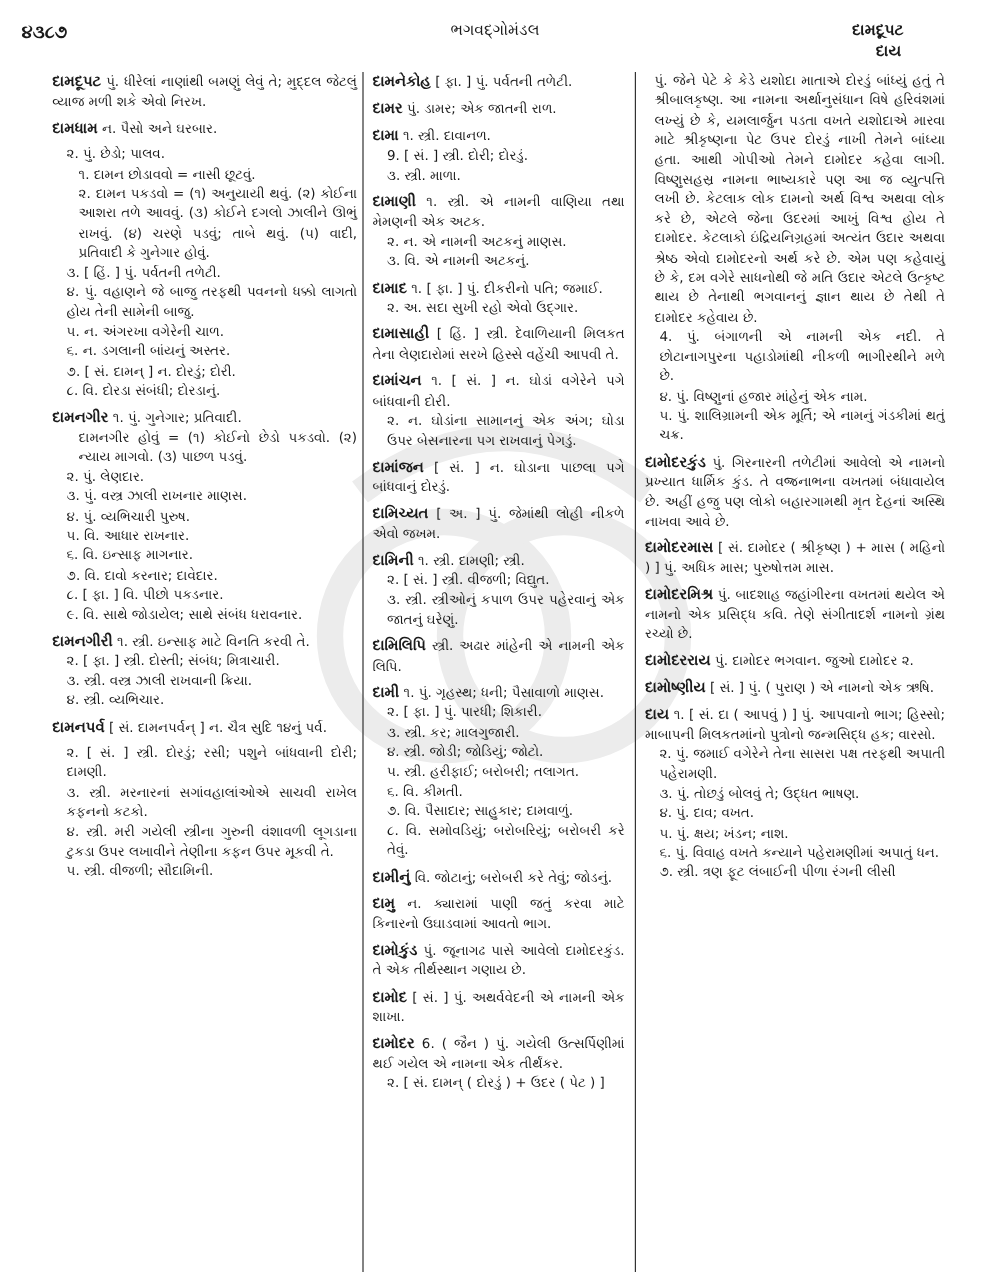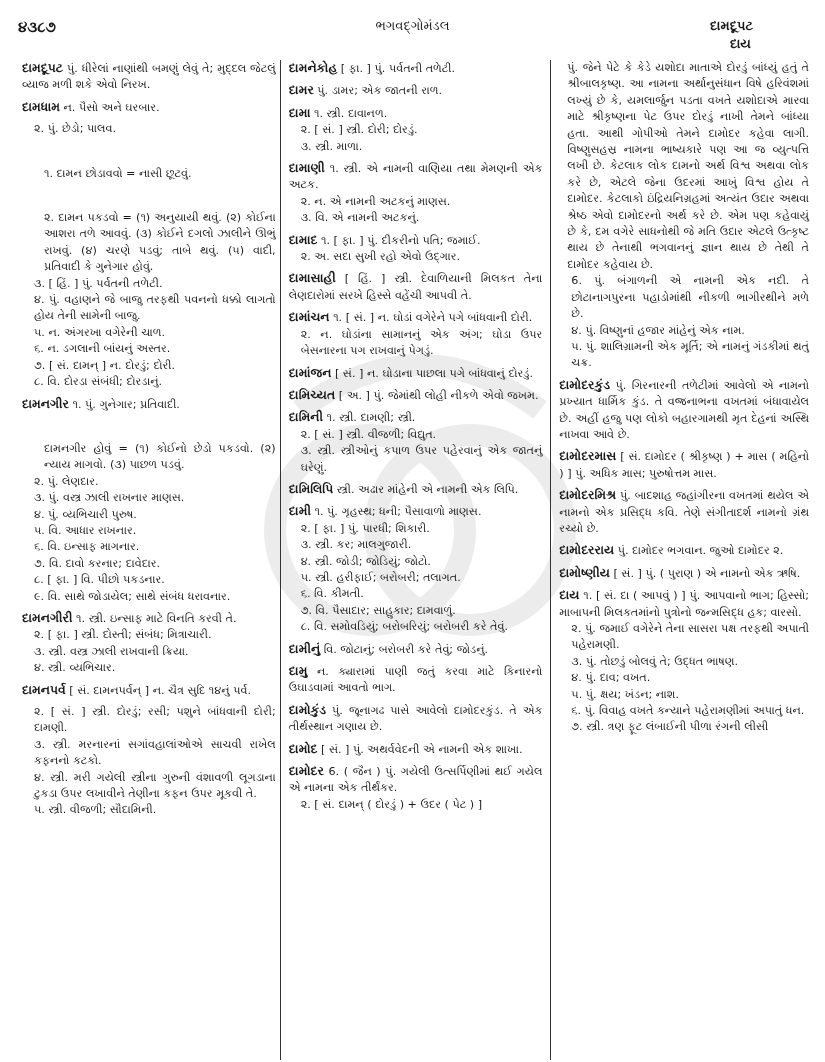--- a/index.html
+++ b/index.html
@@ -5,26 +5,26 @@
   html, body { margin:0; padding:0; background:#ffffff; }
   body { width:825px; height:1062px; overflow:hidden; position:relative; font-family:"DejaVu Sans", sans-serif; color:#1a1a1a; }
   .watermark { position:absolute; left:240px; top:330px; width:360px; height:360px; pointer-events:none; }
   .header { position:absolute; left:0; top:0; width:769px; height:50px; }
   .page-num { position:absolute; left:18px; top:18px; font-weight:bold; font-size:15px; }
   .book-title { position:absolute; left:0; width:825px; top:18px; text-align:center; font-size:13px; }
   .guide-top { position:absolute; right:16px; top:18px; font-size:13px; font-weight:bold; text-align:right; }
   .guide-bottom { position:absolute; right:18px; top:36px; font-size:13px; font-weight:bold; text-align:right; }
   .columns { position:absolute; left:18px; top:60px; width:795px; height:1000px; display:flex;justify-content:center; }
   .col { width:262px; padding:0 4px; box-sizing:border-box; font-size:11.2px; line-height:16.4px; }
-  .col.mid { border-left:1.5px solid #333; border-right:1.5px solid #333; padding:0 8px; width:272px; }
+  .col.mid { border-left:1.5px solid #333; border-right:1.5px solid #333; padding:0 8px; width:228px; }
   .col.right { padding-left:8px; }
   .entry { margin-bottom:5px; text-align:justify; }
   .hw { font-weight:bold; font-size:12.4px; }
   .sense { padding-left:12px; text-align:justify; }
-  .sense.deep { padding-left:22px;margin-top:28px; }
+  .sense.deep { padding-left:22px; }
   .cont { padding-left:8px; text-align:justify; }
 </style>
 </head>
 <body>
 
 <svg class="watermark" viewBox="0 0 360 360">
   <g fill="none" stroke="#ececec" stroke-width="22">
     <circle cx="130" cy="200" r="95"></circle>
     <circle cx="230" cy="200" r="95"></circle>
     <path d="M60 80 Q180 -10 300 80"></path>
@@ -87,21 +87,21 @@
     </div>
   <div class="col mid" id="col-middle">
       <div class="entry">
         <div><span class="hw">દામનેકોહ</span> <span>[ ફા. ] પું. પર્વતની તળેટી.</span></div>
       </div>
       <div class="entry">
         <div><span class="hw">દામર</span> <span>પું. ડામર; એક જાતની રાળ.</span></div>
       </div>
       <div class="entry">
         <div><span class="hw">દામા</span> <span>૧. સ્ત્રી. દાવાનળ.</span></div>
-        <div class="sense">૨. [ સં. ] સ્ત્રી. દોરી; દોરડું.</div>
+        <div class="sense">9. [ સં. ] સ્ત્રી. દોરી; દોરડું.</div>
         <div class="sense">૩. સ્ત્રી. માળા.</div>
       </div>
       <div class="entry">
         <div><span class="hw">દામાણી</span> <span>૧. સ્ત્રી. એ નામની વાણિયા તથા મેમણની એક અટક.</span></div>
         <div class="sense">૨. ન. એ નામની અટકનું માણસ.</div>
         <div class="sense">૩. વિ. એ નામની અટકનું.</div>
       </div>
       <div class="entry">
         <div><span class="hw">દામાદ</span> <span>૧. [ ફા. ] પું. દીકરીનો પતિ; જમાઈ.</span></div>
         <div class="sense">૨. અ. સદા સુખી રહો એવો ઉદ્ગાર.</div>
@@ -150,21 +150,21 @@
         <div><span class="hw">દામોદ</span> <span>[ સં. ] પું. અથર્વવેદની એ નામની એક શાખા.</span></div>
       </div>
       <div class="entry">
         <div><span class="hw">દામોદર</span> <span>6. ( જૈન ) પું. ગયેલી ઉત્સર્પિણીમાં થઈ ગયેલ એ નામના એક તીર્થંકર.</span></div>
         <div class="sense">૨. [ સં. દામન્ ( દોરડું ) + ઉદર ( પેટ ) ]</div>
       </div>
     </div>
   <div class="col right" id="col-right">
       <div class="entry">
         <div class="cont"><span>પું. જેને પેટે કે કેડે યશોદા માતાએ દોરડું બાંધ્યું હતું તે શ્રીબાલકૃષ્ણ. આ નામના અર્થાનુસંધાન વિષે હરિવંશમાં લખ્યું છે કે, યમલાર્જુન પડતા વખતે યશોદાએ મારવા માટે શ્રીકૃષ્ણના પેટ ઉપર દોરડું નાખી તેમને બાંધ્યા હતા. આથી ગોપીઓ તેમને દામોદર કહેવા લાગી. વિષ્ણુસહસ્ર નામના ભાષ્યકારે પણ આ જ વ્યુત્પત્તિ લખી છે. કેટલાક લોક દામનો અર્થ વિશ્વ અથવા લોક કરે છે, એટલે જેના ઉદરમાં આખું વિશ્વ હોય તે દામોદર. કેટલાકો ઇંદ્રિયનિગ્રહમાં અત્યંત ઉદાર અથવા શ્રેષ્ઠ એવો દામોદરનો અર્થ કરે છે. એમ પણ કહેવાયું છે કે, દમ વગેરે સાધનોથી જે મતિ ઉદાર એટલે ઉત્કૃષ્ટ થાય છે તેનાથી ભગવાનનું જ્ઞાન થાય છે તેથી તે દામોદર કહેવાય છે.</span></div>
-        <div class="sense">6. પું. બંગાળની એ નામની એક નદી. તે છોટાનાગપુરના પહાડોમાંથી નીકળી ભાગીરથીને મળે છે.</div>
+        <div class="sense">4. પું. બંગાળની એ નામની એક નદી. તે છોટાનાગપુરના પહાડોમાંથી નીકળી ભાગીરથીને મળે છે.</div>
         <div class="sense">૪. પું. વિષ્ણુનાં હજાર માંહેનું એક નામ.</div>
         <div class="sense">૫. પું. શાલિગ્રામની એક મૂર્તિ; એ નામનું ગંડકીમાં થતું ચક્ર.</div>
       </div>
       <div class="entry">
         <div><span class="hw">દામોદરકુંડ</span> <span>પું. ગિરનારની તળેટીમાં આવેલો એ નામનો પ્રખ્યાત ધાર્મિક કુંડ. તે વજ્રનાભના વખતમાં બંધાવાયેલ છે. અહીં હજુ પણ લોકો બહારગામથી મૃત દેહનાં અસ્થિ નાખવા આવે છે.</span></div>
       </div>
       <div class="entry">
         <div><span class="hw">દામોદરમાસ</span> <span>[ સં. દામોદર ( શ્રીકૃષ્ણ ) + માસ ( મહિનો ) ] પું. અધિક માસ; પુરુષોત્તમ માસ.</span></div>
       </div>
       <div class="entry">

